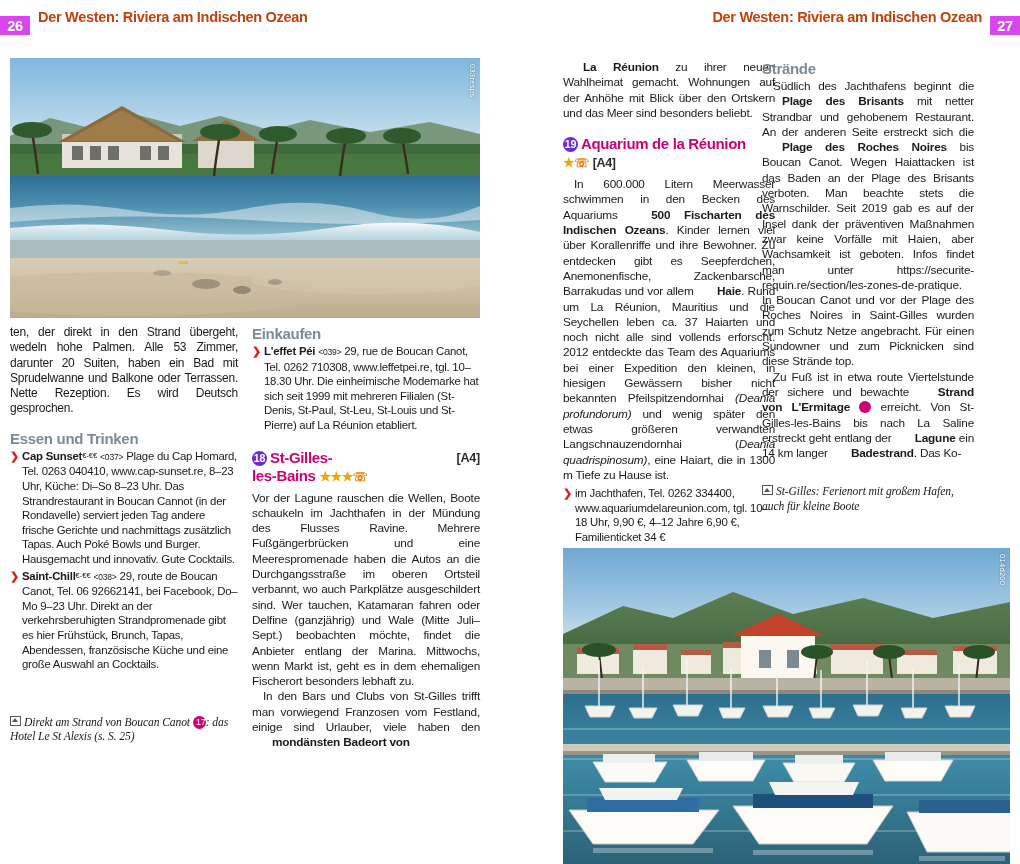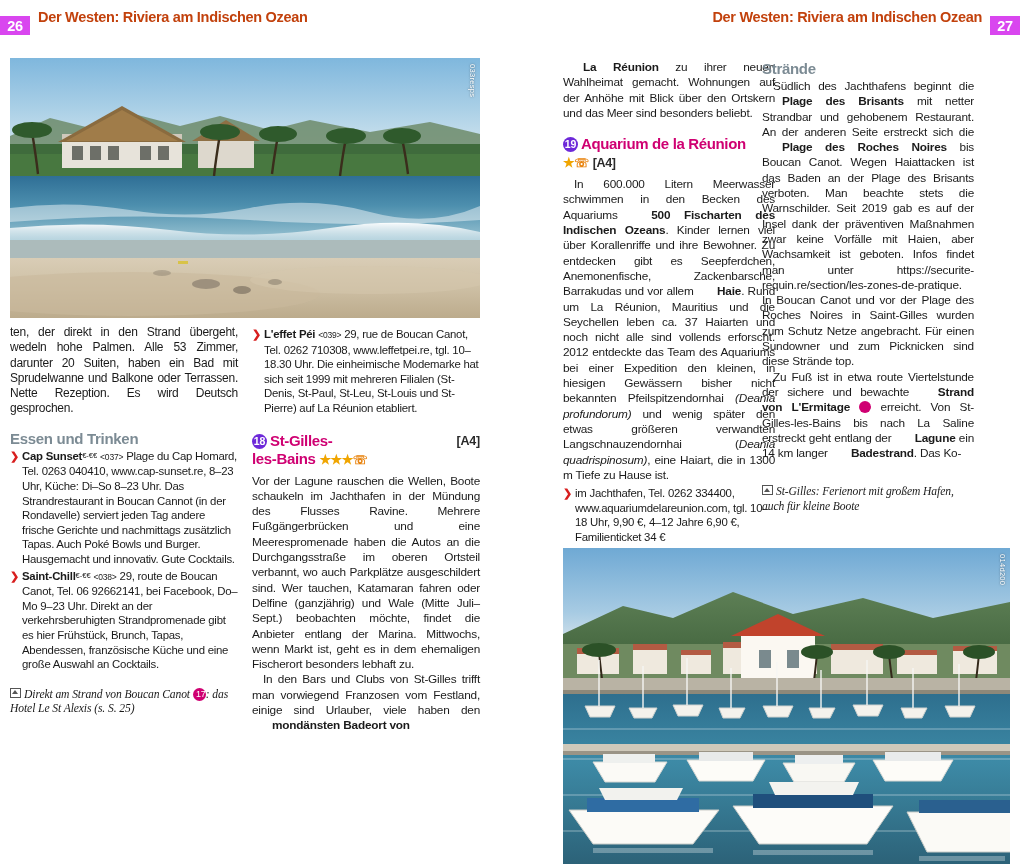--- a/index.html
+++ b/index.html
@@ -238,26 +238,27 @@
       <span class="name">Cap Sunset</span><span class="price">€-€€</span>
       <span class="code">&lt;037&gt;</span><span> Plage du Cap Homard, Tel. 0263 040410, www.cap-sunset.re, 8–23 Uhr, Küche: Di–So 8–23 Uhr. Das Strandrestaurant in Boucan Cannot (in der Rondavelle) serviert jeden Tag andere frische Gerichte und nachmittags zusätzlich Tapas. Auch Poké Bowls und Burger. Hausgemacht und innovativ. Gute Cocktails.</span>
     </div>
 
     <div class="entry">
       <span class="arrow">❯</span>
       <span class="name">Saint-Chill</span><span class="price">€-€€</span>
       <span class="code">&lt;038&gt;</span><span> 29, route de Boucan Canot, Tel. 06 92662141, bei Facebook, Do–Mo 9–23 Uhr. Direkt an der verkehrsberuhigten Strandpromenade gibt es hier Frühstück, Brunch, Tapas, Abendessen, französische Küche und eine große Auswahl an Cocktails.</span>
     </div>
 
-    <div class="caption" style="margin-top:16px;">
+    <div class="caption" style="margin-top:44px;">
       <span class="capicon"></span><span>Direkt am Strand von Boucan Canot </span><span class="inline-num">17</span><span>: das Hotel Le St Alexis (s. S. 25)</span>
     </div>
   </div>
 
   <div class="col c2">
+    <div class="sec-head">Einkaufen</div>
 
     <div class="entry">
       <span class="arrow">❯</span>
       <span class="name">L'effet Péi</span>
       <span class="code">&lt;039&gt;</span><span> 29, rue de Boucan Canot, Tel. 0262 710308, www.leffetpei.re, tgl. 10–18.30 Uhr. Die einheimische Modemarke hat sich seit 1999 mit mehreren Filialen (St-Denis, St-Paul, St-Leu, St-Louis und St-Pierre) auf La Réunion etabliert.</span>
     </div>
 
     <div class="poi-head" style="margin-top:16px;">
       <span class="gridref">[A4]</span>
       <span class="num">18</span><span>St-Gilles-</span><br>

